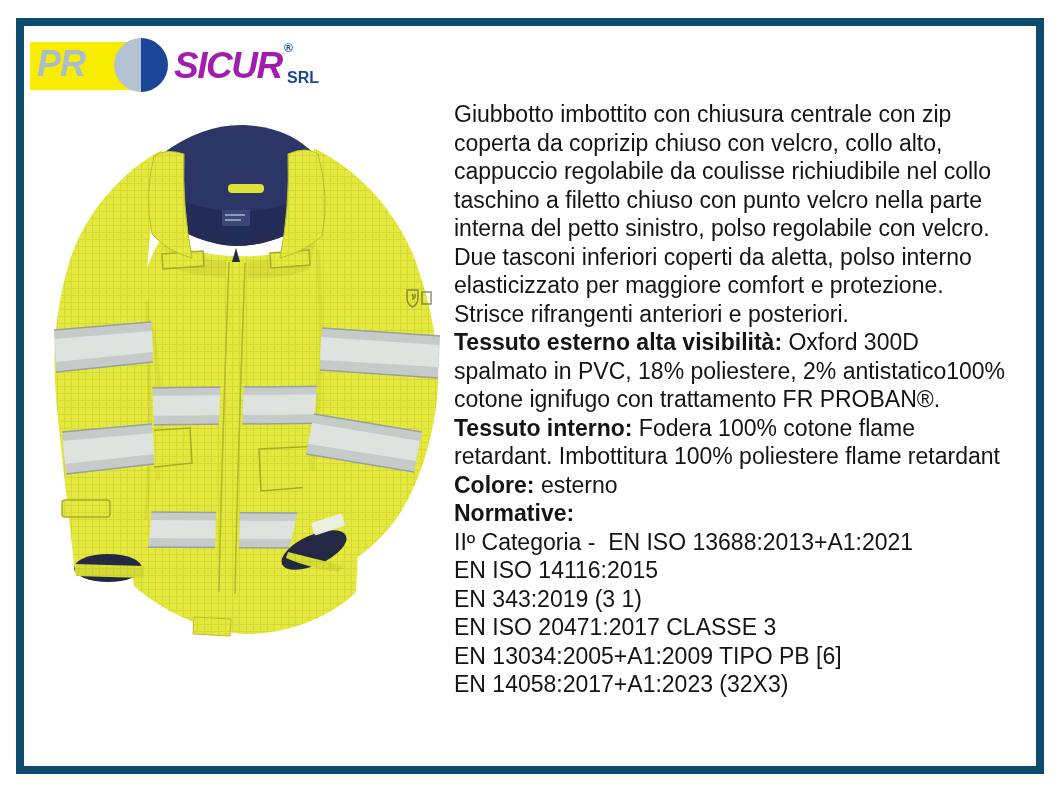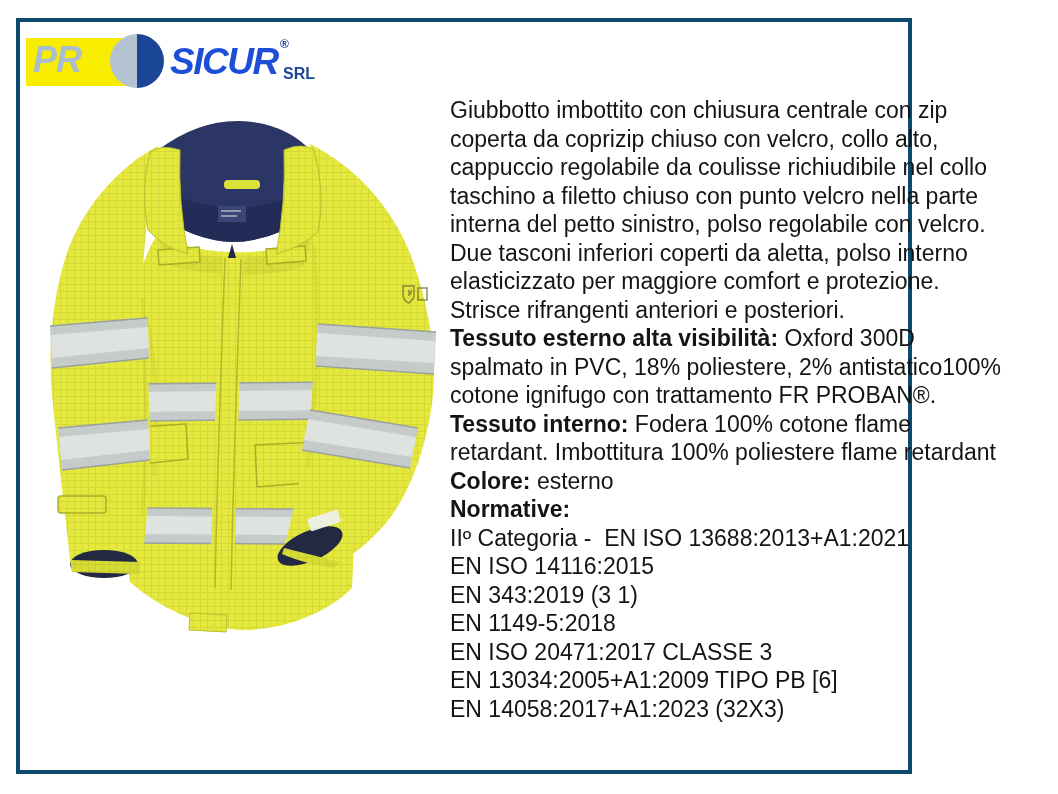--- a/index.html
+++ b/index.html
@@ -1,28 +1,28 @@
 <!DOCTYPE html>
 <html><head>
 <meta charset="utf-8">
 <style>
   html,body{margin:0;padding:0;background:#fff;}
   .page{position:relative;width:1058px;height:794px;background:#ffffff;overflow:hidden;
         font-family:"Liberation Sans",sans-serif;color:#111;}
-  .frame{position:absolute;left:16px;top:18px;width:896px;height:756px;
-         border:4px solid #0c4a6e;box-sizing:border-box;background:#fff;padding-left:16px;}
+  .frame{position:absolute;left:16px;top:18px;width:1028px;height:756px;
+         border:8px solid #0c4a6e;box-sizing:border-box;background:#fff;padding-left:16px;}
   
   .logo{position:absolute;left:6px;top:12px;width:300px;height:62px;}
   .logo-box{position:absolute;left:0;top:4px;width:110px;height:48px;background:#f8ec00;}
   .logo-pr{position:absolute;left:7px;top:5px;font-size:36px;font-weight:bold;font-style:italic;
            color:#a9bdcf;letter-spacing:-1px;}
   .logo-circle{position:absolute;left:84px;top:0;width:54px;height:54px;border-radius:50%;
                background:linear-gradient(90deg,#b3c3d2 0 50%,#1b4697 50% 100%);}
   .logo-sicur{position:absolute;left:144px;top:7px;font-size:37px;font-weight:bold;font-style:italic;
-              color:#1d4ed8;letter-spacing:-1.5px;}
+              color:#a21caf;letter-spacing:-1.5px;}
   .logo-reg{position:absolute;left:254px;top:3px;font-size:12px;color:#1b4697;font-weight:bold;}
   .logo-srl{position:absolute;left:257px;top:31px;font-size:16px;color:#1b4697;font-weight:bold;}
   
   .title{position:absolute;left:430px;top:20px;width:570px;text-align:center;margin:0;
          font-size:31px;font-weight:bold;font-style:italic;color:#000;}
   
   .description{position:absolute;left:430px;top:74px;width:600px;font-size:23px;
                line-height:28.5px;color:#141414;}
   .desc-line{white-space:pre;}
   .desc-line .bold{font-weight:bold;}
@@ -149,20 +149,19 @@
         <div class="desc-line"><span class="bold">Tessuto esterno alta visibilità:</span><span> Oxford 300D</span></div>
         <div class="desc-line"><span>spalmato in PVC, 18% poliestere, 2% antistatico100%</span></div>
         <div class="desc-line"><span>cotone ignifugo con trattamento FR PROBAN®.</span></div>
         <div class="desc-line"><span class="bold">Tessuto interno:</span><span> Fodera 100% cotone flame</span></div>
         <div class="desc-line"><span>retardant. Imbottitura 100% poliestere flame retardant</span></div>
         <div class="desc-line"><span class="bold">Colore:</span><span> esterno</span></div>
         <div class="desc-line"><span class="bold">Normative:</span></div>
         <div class="desc-line"><span>IIº Categoria -  EN ISO 13688:2013+A1:2021</span></div>
         <div class="desc-line"><span>EN ISO 14116:2015</span></div>
         <div class="desc-line"><span>EN 343:2019 (3 1)</span></div>
-        <div class="desc-line"><span>EN 1149-5:2018</span></div>
         <div class="desc-line"><span>EN ISO 20471:2017 CLASSE 3</span></div>
         <div class="desc-line"><span>EN 13034:2005+A1:2009 TIPO PB [6]</span></div>
         <div class="desc-line"><span>EN 14058:2017+A1:2023 (32X3)</span></div>
       </div>
 
   </div>
 </div>
 
 </body></html>

